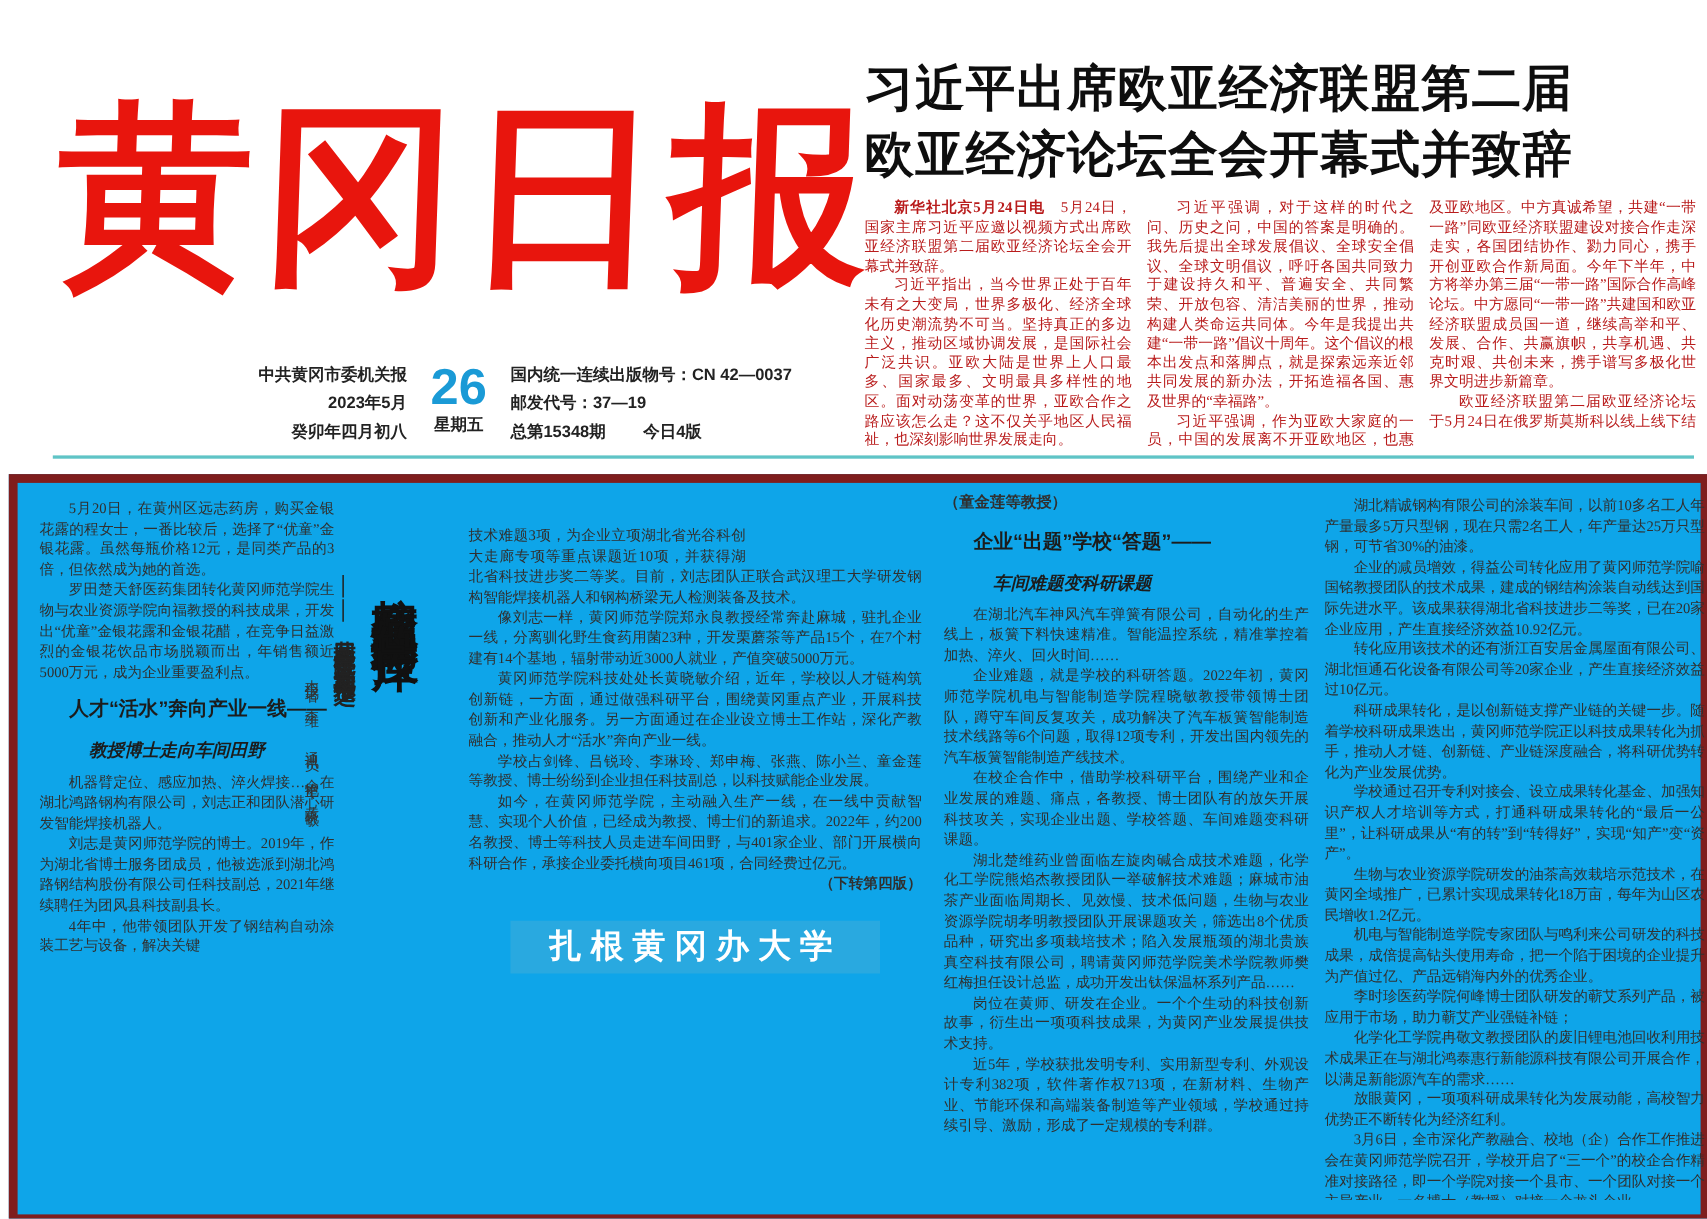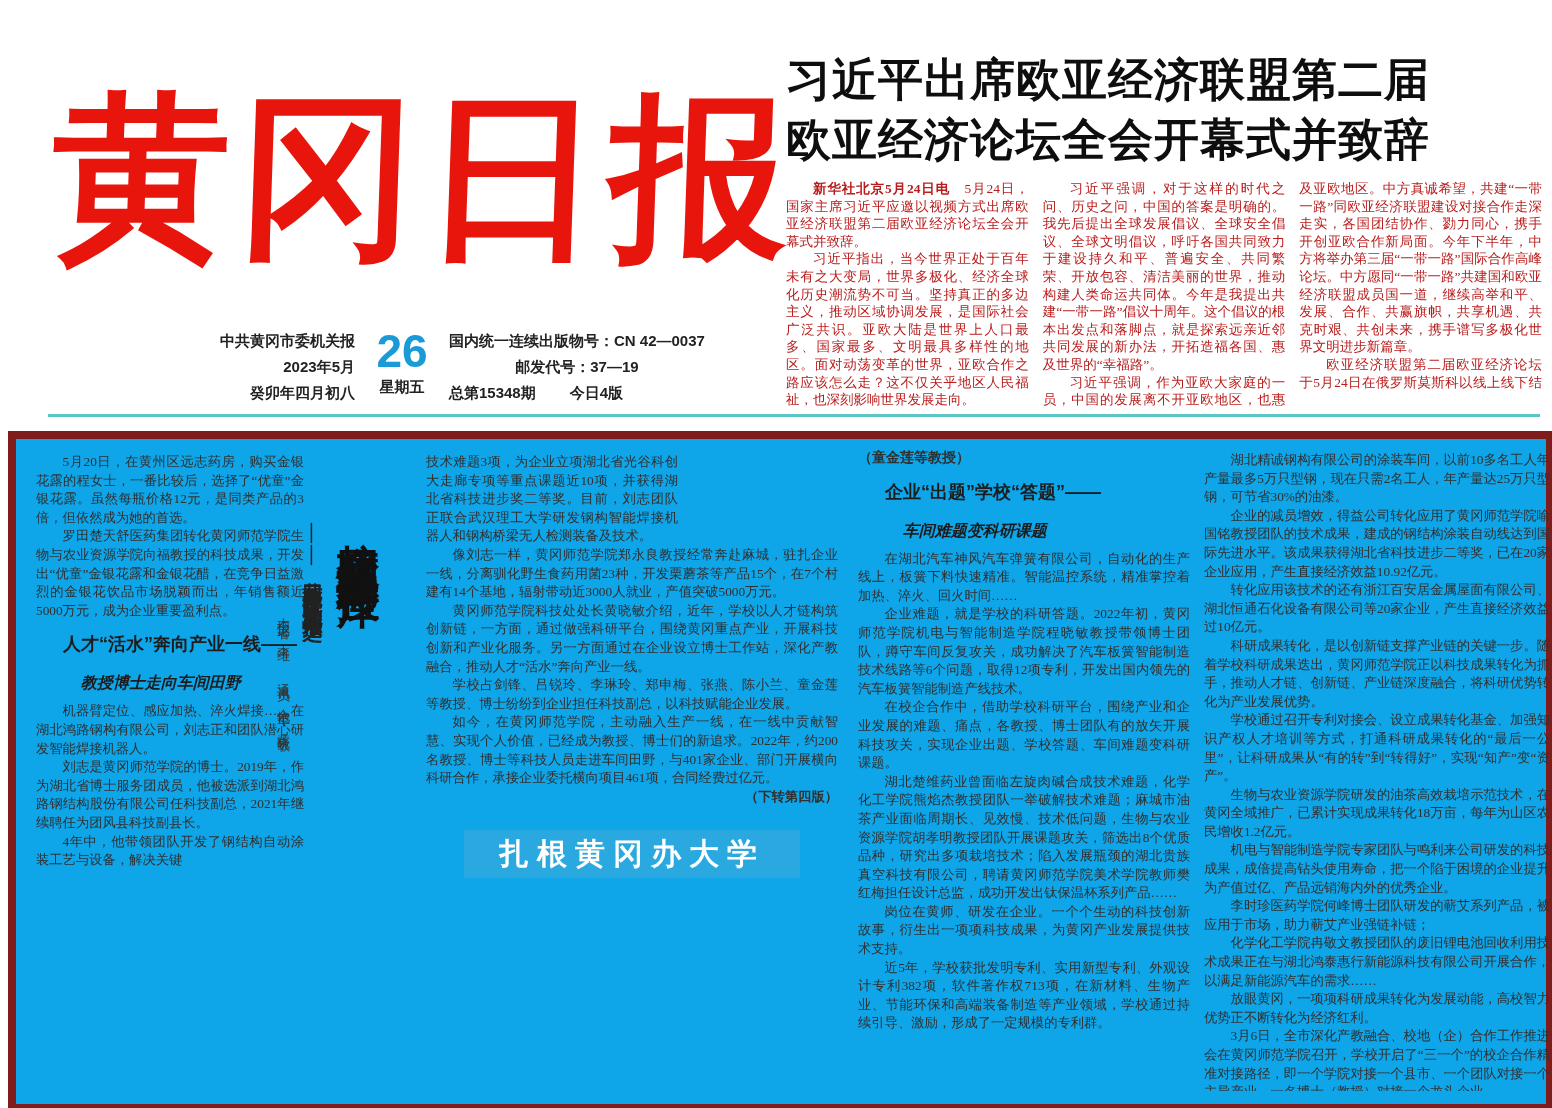--- a/index.html
+++ b/index.html
@@ -4,49 +4,49 @@
 <style>
   html,body{margin:0;padding:0;background:#ffffff;}
   #page{position:relative;width:1552px;height:1108px;background:#fff;overflow:hidden;
         font-family:"Liberation Serif", serif;color:#2b2b2b;}
 
   
   .masthead-title{position:absolute;left:52px;top:42px;width:730px;height:280px;
       font-family:"DejaVu Serif", serif;font-weight:bold;color:#e8150d;
       font-size:178px;line-height:270px;letter-spacing:8px;white-space:nowrap;
       transform:skewX(-2deg);}
-  .pub-info{position:absolute;left:185px;top:328px;display:flex;align-items:flex-start;gap:16px;
+  .pub-info{position:absolute;left:200px;top:328px;display:flex;align-items:flex-start;gap:16px;
       font-family:"Liberation Sans", sans-serif;font-size:15px;color:#222;}
   .pub-left{text-align:right;line-height:26px;min-width:170px;font-weight:bold;}
   .pub-mid{text-align:center;width:62px;}
   .day-number{font-family:"Liberation Sans", sans-serif;font-weight:bold;font-size:46px;
       line-height:46px;color:#1a9ad6;}
   .weekday{font-size:15px;font-weight:bold;line-height:26px;}
-  .pub-right{text-align:center;line-height:26px;font-weight:bold;}
+  .pub-right{text-align:left;line-height:26px;font-weight:bold;}
   .pub-right .row-split{display:flex;gap:34px;}
 
   
   .lead-headline{position:absolute;left:786px;top:50px;width:758px;
       font-family:"Liberation Sans", sans-serif;font-weight:900;font-size:45px;
       line-height:60px;color:#0e0e0e;letter-spacing:1px;}
   .lead-cols{position:absolute;left:786px;top:180px;width:756px;height:238px;
       column-count:3;column-gap:14px;column-fill:auto;overflow:hidden;
       font-size:13.5px;line-height:17.6px;text-align:justify;color:#b91c1c;}
   .lead-cols p{margin:0;text-indent:2em;}
   .dateline{font-weight:bold;}
 
   .divider-teal{position:absolute;left:48px;top:414px;width:1492px;height:3px;background:#5fc4c6;}
 
   
   .main-box{position:absolute;left:8px;top:431px;width:1530px;height:665px;
       border:8px solid #7f1d1d;background:#0ea5e9;}
   .main-box .col{position:absolute;overflow:hidden;font-size:13.3px;line-height:18.6px;
       text-align:justify;color:#303030;}
   .para{margin:0;text-indent:2em;}
-  .para.cont{text-indent:0;}
+  .para.cont{text-indent:0;margin-top:25px;}
   .sec-head{font-family:"Liberation Sans", sans-serif;font-weight:bold;font-size:18px;
       line-height:24px;margin:12px 0 3px;color:#1c1c1c;text-indent:1.5em;}
   .sec-sub{font-size:16px;font-weight:bold;font-style:italic;line-height:22px;
       margin:16px 0 8px;text-indent:2.8em;color:#1c1c1c;}
   .colA{left:20px;top:14px;width:268px;height:632px;}
   .colC{left:410px;top:14px;width:412px;height:632px;font-size:13.5px;}
   .colC .spacer-float{float:right;width:160px;height:58px;}
   .colD{left:842px;top:8px;width:332px;height:645px;font-size:12.6px;line-height:17.2px;}
   .colE{left:1188px;top:12px;width:346px;height:640px;font-size:12.6px;line-height:17.4px;}
   .continued-note{font-size:14px;font-weight:bold;text-indent:0;margin:2px 0 6px;}

